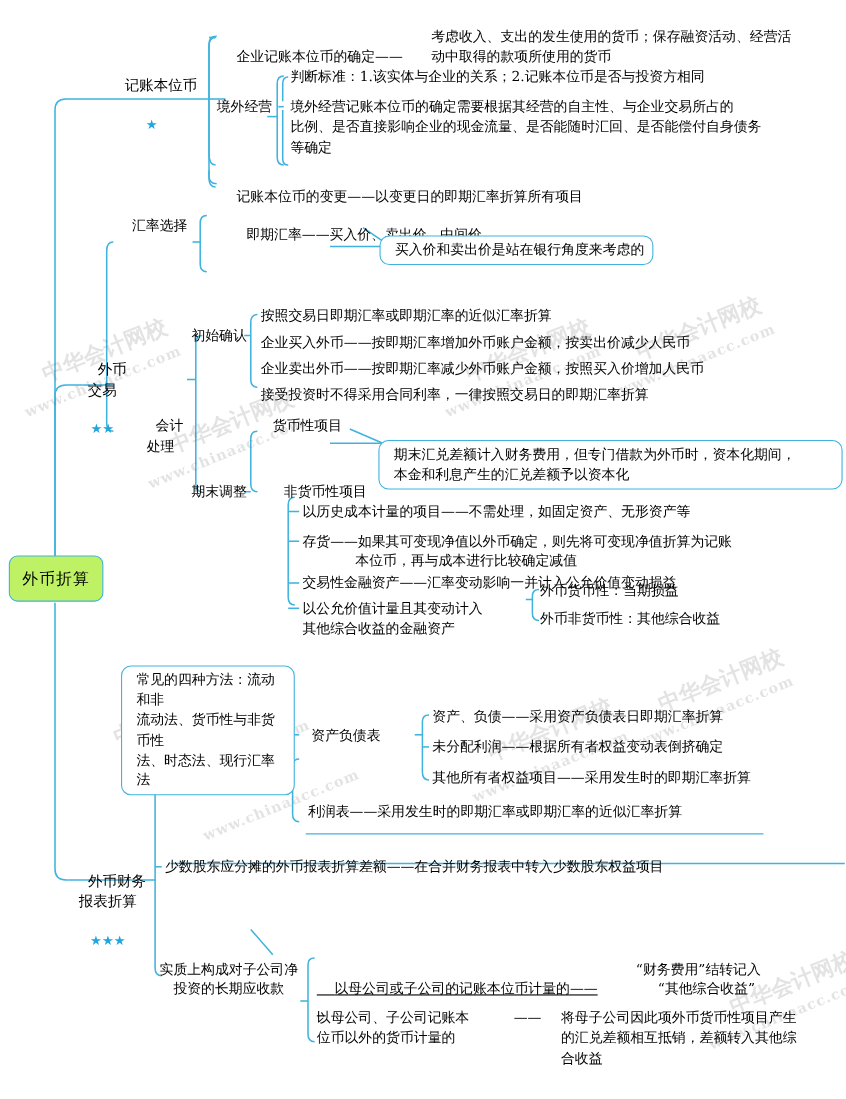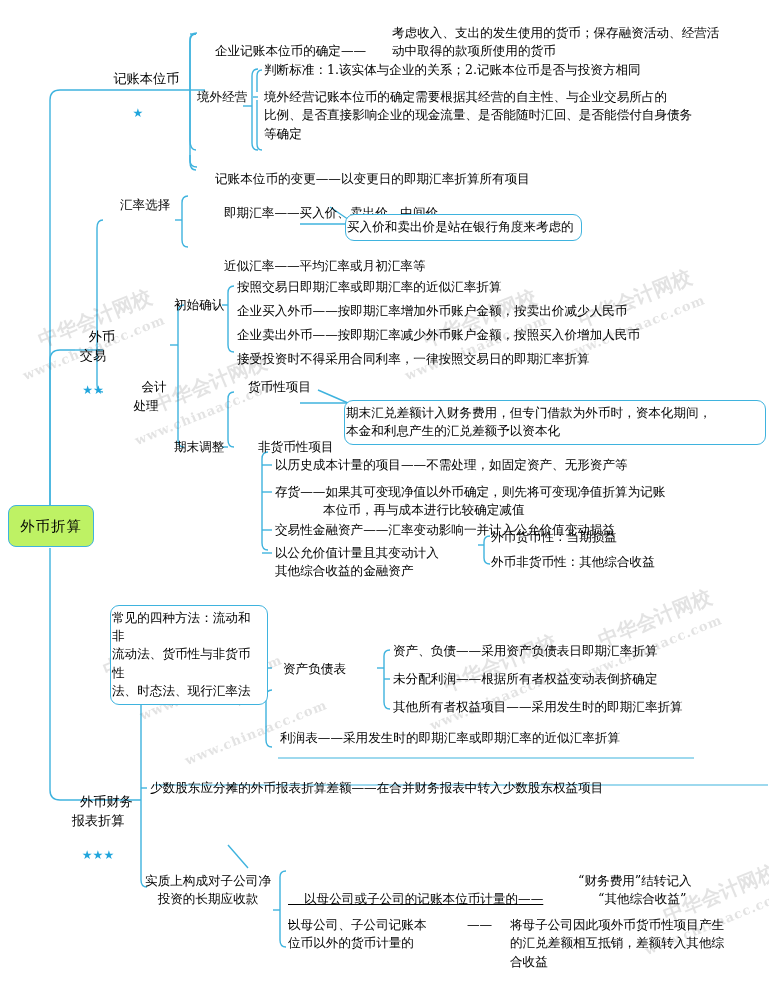--- a/index.html
+++ b/index.html
@@ -46,21 +46,21 @@
     letter-spacing: 1px;
     z-index: 4;
   }
   .callout {
     position: absolute;
     border: 1.3px solid #3FB3DE;
     border-radius: 9px;
     background: #ffffff;
     font-size: 12.6px;
     line-height: 18.2px;
-    padding: 3px 7px 4px 1px;
+    padding: 3px 7px 4px 13px;
     white-space: pre-wrap;
     z-index: 5;
   }
   .stars {
     color: #20A5DC;
     font-size: 12px;
     line-height: 12px;
     letter-spacing: 0px;
     display: block;
     text-align: center;
@@ -216,23 +216,20 @@
 交易</span>
     <span class="stars">★★</span>
   </div>
 
   <div class="node" style="left:120px; top:196px;">汇率选择</div>
 
   <div class="node" style="left:208px; top:186px;">
     <span>即期汇率</span><span>——</span><span>买入价、卖出价、中间价</span>
   </div>
 
-  <div class="node" style="left:208px; top:239px;">
-    <span>近似汇率</span><span>——</span><span>平均汇率或月初汇率等</span>
-  </div>
 
   <div class="callout" style="left:345px; top:214px;">买入价和卖出价是站在银行角度来考虑的</div>
 
   <div class="node ctr" style="left:125px; top:360px; width:42px;">
     <span class="wrap">会计
 处理</span>
   </div>
 
   <div class="node" style="left:174px; top:296px;">初始确认</div>
 

